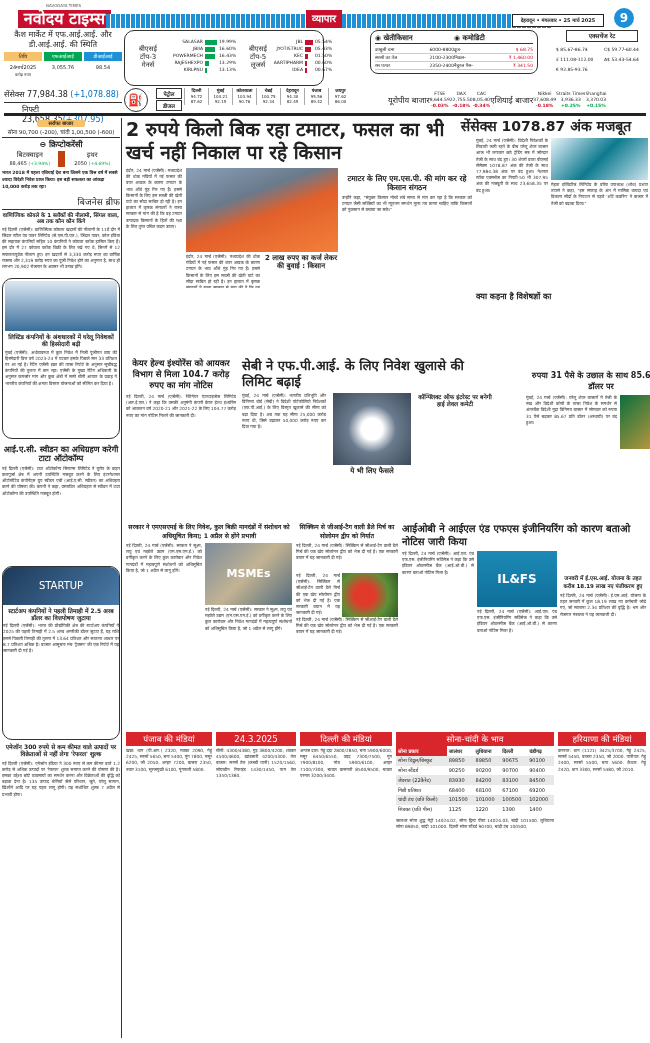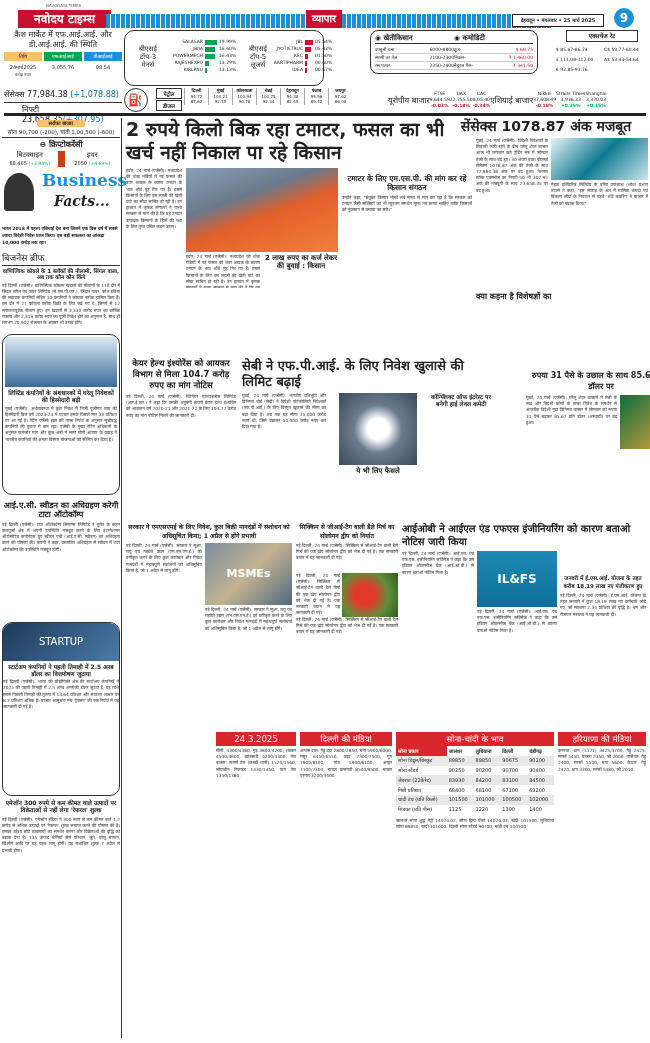--- a/index.html
+++ b/index.html
@@ -1,19 +1,19 @@
 <!DOCTYPE html>
 <html><head>
 <meta charset="utf-8">
 <style>
 *{box-sizing:border-box;margin:0;padding:0}
 body{width:650px;height:1043px;background:#fff;font-family:"DejaVu Sans",sans-serif;color:#222;position:relative;overflow:hidden;font-size:5px;line-height:1.35}
 .abs{position:absolute}
 .masthead{left:6px;top:6px;width:638px;height:22px}
-.logo{position:absolute;left:12px;top:4px;width:93px;height:18px;background:#c8102e;color:#fff;font-weight:bold;font-size:12px;text-align:center;line-height:18px;font-family:"DejaVu Serif",serif}
+.logo{position:absolute;left:12px;top:4px;width:93px;height:18px;background:#c8102e;color:#fff;font-weight:bold;font-size:16px;text-align:center;line-height:18px;font-family:"DejaVu Serif",serif}
 .logo-small{position:absolute;left:40px;top:-3px;font-size:4px;color:#555}
 .stripe{position:absolute;left:100px;top:8px;width:200px;height:14px;background:repeating-linear-gradient(90deg,#1e90d6 0 4px,#fff 4px 5px)}
 .section-tab{position:absolute;left:300px;top:4px;width:36px;height:18px;background:#c8102e;color:#fff;font-weight:bold;font-size:10px;text-align:center;line-height:18px}
 .stripe2{position:absolute;left:336px;top:8px;width:210px;height:14px;background:repeating-linear-gradient(90deg,#1e90d6 0 4px,#fff 4px 5px)}
 .dateline{position:absolute;left:506px;top:8px;width:92px;height:13px;border:1px solid #222;background:#fff;font-size:5px;line-height:11px;text-align:center;font-weight:bold}
 .pagenum{position:absolute;left:608px;top:2px;width:20px;height:20px;border-radius:50%;background:#1e90d6;color:#fff;font-weight:bold;font-size:12px;text-align:center;line-height:20px}
 .fii{left:4px;top:30px;width:118px;height:56px}
 .fii-title{font-size:8px;text-align:center;line-height:10px}
 .fii-table{display:flex;margin-top:2px;gap:2px}
 .fii-col{flex:1;text-align:center}
@@ -55,21 +55,21 @@
 .sarafa-val{font-size:5.5px;text-align:center;border-bottom:1px solid #333;padding-bottom:1px}
 .crypto-title{font-size:8px;text-align:center;font-weight:bold;margin-top:2px}
 .crypto-row{display:flex;font-size:7px;text-align:center}
 .crypto-row>div{flex:1}
 .crypto-row .g{color:#00a651;font-size:4.5px}
 .bf-box{height:52px;position:relative;margin-top:4px}
 .bf-head{position:absolute;left:2px;top:2px;width:30px;height:38px;background:#333;border-radius:50% 50% 10% 10%}
 .bf-title{position:absolute;left:40px;top:0;font-size:17px;font-weight:bold;color:#1e90d6;font-family:"DejaVu Serif",serif;line-height:19px}
 .bf-title2{position:absolute;left:52px;top:22px;font-size:14px;font-style:italic;font-weight:bold;font-family:"DejaVu Serif",serif;line-height:16px}
 .bf-text{font-size:4.5px;line-height:7px;font-weight:bold;margin-top:2px}
-.brief-title{font-size:9px;text-align:left;margin-top:6px;border-bottom:1px solid #333}
+.brief-title{font-size:9px;text-align:right;margin-top:6px;border-bottom:1px solid #333}
 .art-head{font-weight:bold;text-align:center;line-height:1.2}
 .body-text{font-size:4.3px;line-height:6.2px;text-align:justify;color:#333}
 .img{background:linear-gradient(135deg,#cfd6e0,#7f8a9a);position:relative;overflow:hidden}
 .img-tomato{background:linear-gradient(160deg,#8aa0b8 0%,#6a7a8c 35%,#e25f2a 55%,#f3803a 100%)}
 .img-building{background:linear-gradient(135deg,#e8f4fb 0%,#0d7a8f 50%,#cde5ee 100%)}
 .img-sebi{background:radial-gradient(circle at 50% 50%,#fff 0 20%,#6b7c8f 45%,#3c4a58 100%)}
 .img-rupee{background:linear-gradient(135deg,#0b6f3e,#e8a33c)}
 .img-msme{background:linear-gradient(135deg,#7c8c9c,#c3b393,#4f6a7c)}
 .img-chili{background:radial-gradient(circle at 40% 50%,#e23a2a 0 25%,#5e8f3a 60%,#2e5a22 100%)}
 .img-ilfs{background:linear-gradient(180deg,#1c8ab5,#0f6d99)}
@@ -317,25 +317,20 @@
   <div class="crypto-row">
     <div style="border-right:7px solid #c2410c">
         <div>बिटक्वाइन</div>
         <div style="font-size:5px"><span>88,465</span> <span class="g">(+3.94%)</span></div>
       </div>
     <div>
         <div>इथर</div>
         <div style="font-size:5px"><span>2050</span> <span class="g">(+4.69%)</span></div>
       </div>
   </div>
-  <div class="bf-box">
-    <div class="bf-head"></div>
-    <div class="bf-title">Business</div>
-    <div class="bf-title2">Facts...</div>
-  </div>
   <div class="bf-text">भारत 2018 में पहला एशियाई देश बना जिसने एक वित्त वर्ष में सबसे ज्यादा विदेशी निवेश प्राप्त किया। इस बड़ी सफलता का आंकड़ा 10,000 करोड़ तक रहा।</div>
   <div class="brief-title">बिजनेस ब्रीफ</div>
   <div class="art-head" style="font-size:5.5px;margin:2px 0">वाणिज्यिक कोयले के 1 ब्लॉकों की नीलामी, सिंगल वाला, अब तक कौन कौन किंगे</div>
   <div class="body-text">नई दिल्ली (एजेंसी): वाणिज्यिक कोयला खदानों की नीलामी के 11वें दौर में जिंदल स्टील एंड पावर लिमिटेड (जे.एस.पी.एल.), जिंदल पावर, कोल इंडिया की सहायक कंपनियों सहित 10 कंपनियों ने कोयला ब्लॉक हासिल किए हैं। इस दौर में 27 कोयला ब्लॉक बिक्री के लिए रखे गए थे, जिनमें से 12 सफलतापूर्वक नीलाम हुए। इन खदानों से 3,330 करोड़ रुपए का वार्षिक राजस्व और 2,319 करोड़ रुपए का पूंजी निवेश होने का अनुमान है, साथ ही लगभग 20,902 रोजगार के अवसर भी उत्पन्न होंगे।</div>
 
   <div class="rounded-box" style="margin-top:8px;padding:2px">
     <div class="img img-chart" style="height:50px"></div>
     <div class="art-head" style="font-size:6px;margin:2px 0">लिस्टिड कंपनियों के अंशधारकों में घरेलू निवेशकों की हिस्सेदारी बढ़ी</div>
     <div class="body-text" style="height:86px;overflow:hidden">मुंबई (एजेंसी): अर्थव्यवस्था में कुल निवेश में निजी पूंजीगत व्यय की हिस्सेदारी वित्त वर्ष 2023-24 में घटकर इसके पिछले स्तर 33 प्रतिशत पर आ गई है। रेटिंग एजेंसी इक्रा की ताजा रिपोर्ट के अनुसार सूचीबद्ध कंपनियों की तुलना में कम रहा। एजेंसी के मुख्य रेटिंग अधिकारी के अनुसार कमजोर मांग और कुछ क्षेत्रों में सस्ते चीनी आयात के प्रवाह ने भारतीय कंपनियों की क्षमता विस्तार योजनाओं को सीमित कर दिया है।</div>
   </div>
@@ -384,21 +379,21 @@
   </div>
   <div class="art-head" style="font-size:8px;text-align:left;margin-top:2px">क्या कहना है विशेषज्ञों का</div>
 </div>
 
 <div class="abs" style="left:126px;top:358px;width:110px">
   <div class="art-head" style="font-size:8.5px;line-height:11px">केयर हेल्थ इंश्योरेंस को आयकर विभाग से मिला 104.7 करोड़ रुपए का मांग नोटिस</div>
   <div class="body-text" style="height:120px;overflow:hidden;margin-top:3px">नई दिल्ली, 24 मार्च (एजेंसी): रेलिगेयर एंटरप्राइजेज लिमिटेड (आर.ई.एल.) ने कहा कि उसकी अनुषंगी कंपनी केयर हेल्थ इंश्योरेंस को आकलन वर्ष 2020-21 और 2021-22 के लिए 104.77 करोड़ रुपए का मांग नोटिस मिलने की जानकारी दी।</div>
 </div>
 <div class="abs" style="left:242px;top:358px;width:250px">
   <div class="art-head" style="font-size:13px;line-height:16px;text-align:left">सेबी ने एफ.पी.आई. के लिए निवेश खुलासे की लिमिट बढ़ाई</div>
-  <div style="display:flex;gap:13px;margin-top:3px">
+  <div style="display:flex;gap:7px;margin-top:3px">
     <div class="body-text" style="width:84px;height:125px;overflow:hidden">मुंबई, 24 मार्च (एजेंसी): भारतीय प्रतिभूति और विनिमय बोर्ड (सेबी) ने विदेशी पोर्टफोलियो निवेशकों (एफ.पी.आई.) के लिए विस्तृत खुलासे की सीमा को बढ़ा दिया है। अब तक यह सीमा 25,000 करोड़ रुपए थी, जिसे बढ़ाकर 50,000 करोड़ रुपए कर दिया गया है।</div>
     <div style="width:78px">
       <div class="img img-sebi" style="height:72px"></div>
       <div class="art-head" style="font-size:7px;margin-top:2px">ये भी लिए फैसले</div>
     </div>
     <div style="flex:1">
       <div class="art-head" style="font-size:6px">कॉन्फ्लिक्ट ऑफ इंटरेस्ट पर बनेगी हाई लेवल कमेटी</div>
     </div>
   </div>
 </div>
@@ -439,20 +434,24 @@
       <div class="body-text" style="height:72px;overflow:hidden;margin-top:2px">नई दिल्ली, 24 मार्च (एजेंसी): आई.एल. एंड एफ.एस. इंजीनियरिंग सर्विसेज ने कहा कि उसे इंडियन ओवरसीज बैंक (आई.ओ.बी.) से कारण बताओ नोटिस मिला है।</div>
     </div>
   </div>
 </div>
 <div class="abs" style="left:560px;top:574px;width:86px">
   <div class="art-head" style="font-size:5.5px;line-height:8px">जनवरी में ई.एस.आई. योजना के तहत करीब 18.19 लाख नए पंजीकरण हुए</div>
   <div class="body-text" style="height:130px;overflow:hidden;margin-top:3px">नई दिल्ली, 24 मार्च (एजेंसी): ई.एस.आई. योजना के तहत जनवरी में कुल 18.19 लाख नए कर्मचारी जोड़े गए, जो सालाना 2.34 प्रतिशत की वृद्धि है। श्रम और रोजगार मंत्रालय ने यह जानकारी दी।</div>
 </div>
 
 <div class="abs" style="left:126px;top:732px;width:520px;height:306px">
+  <div style="position:absolute;left:0;top:0;width:86px">
+    <div class="mandi-head">पंजाब की मंडियां</div>
+    <div class="body-text" style="height:290px;overflow:hidden;margin-top:2px">खन्ना: धान (पी.आर.) 2320, मक्का 2090, गेहूं 2425, सरसों 5650, चना 5400, मूंग 7800, मसूर 6200, जौ 2050, अरहर 7200, बाजरा 2350, ज्वार 3100, सूरजमुखी 6100, मूंगफली 5800.</div>
+  </div>
   <div style="position:absolute;left:90px;top:0;width:80px">
     <div class="mandi-head">24.3.2025</div>
     <div class="body-text" style="height:290px;overflow:hidden;margin-top:2px">चीनी: 4300/4380, गुड़ 3800/4200, शक्कर 4500/4600, खांडसारी 4200/4300. तेल बाजार: सरसों तेल (कच्ची घानी) 1520/1560, सोयाबीन रिफाइंड 1430/1450, पाम तेल 1350/1380.</div>
   </div>
   <div style="position:absolute;left:174px;top:0;width:92px">
     <div class="mandi-head">दिल्ली की मंडियां</div>
     <div class="body-text" style="height:290px;overflow:hidden;margin-top:2px">अनाज दाल: गेहूं दड़ा 2800/2850, चना 5900/6000, मसूर 6450/6550, उड़द 7300/7500, मूंग 7900/8100, मोठ 5900/6100, अरहर 7100/7300, चावल बासमती 8500/9500, चावल परमल 3200/3400.</div>
   </div>
   <div style="position:absolute;left:270px;top:0;width:158px">
     <div class="mandi-head">सोना-चांदी के भाव</div>

